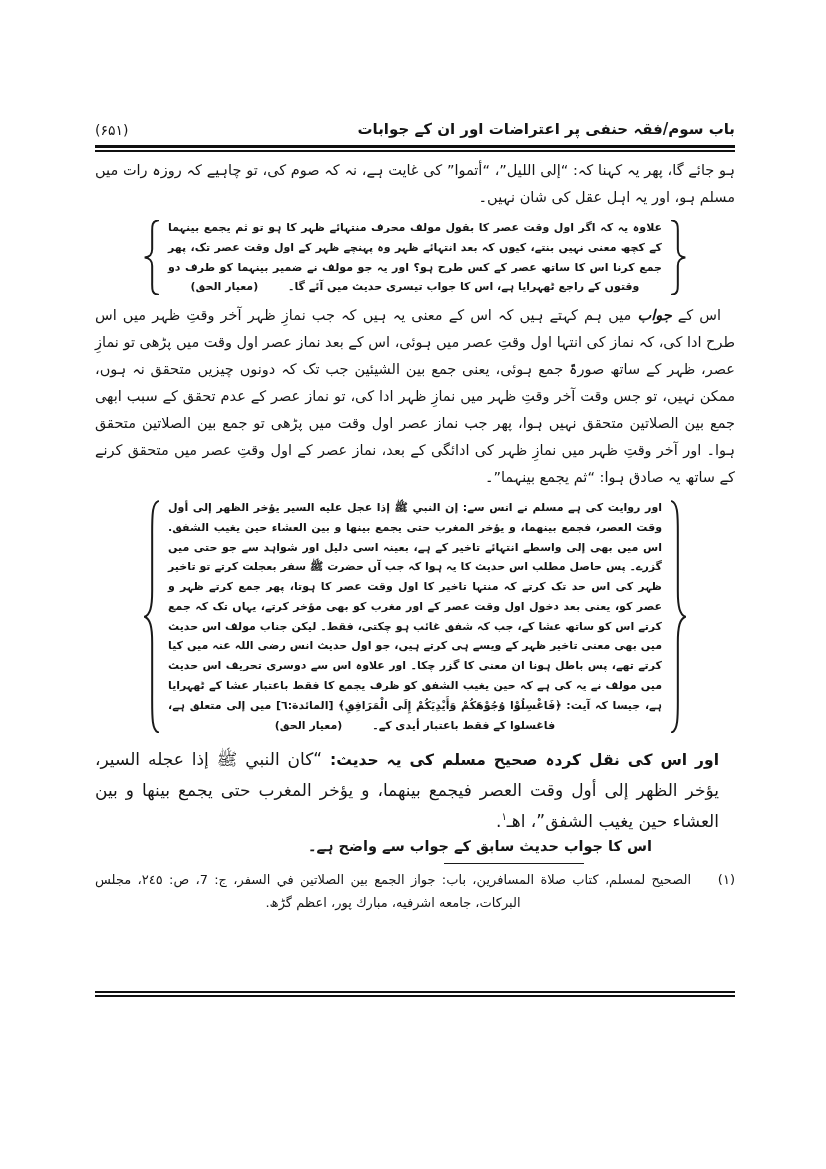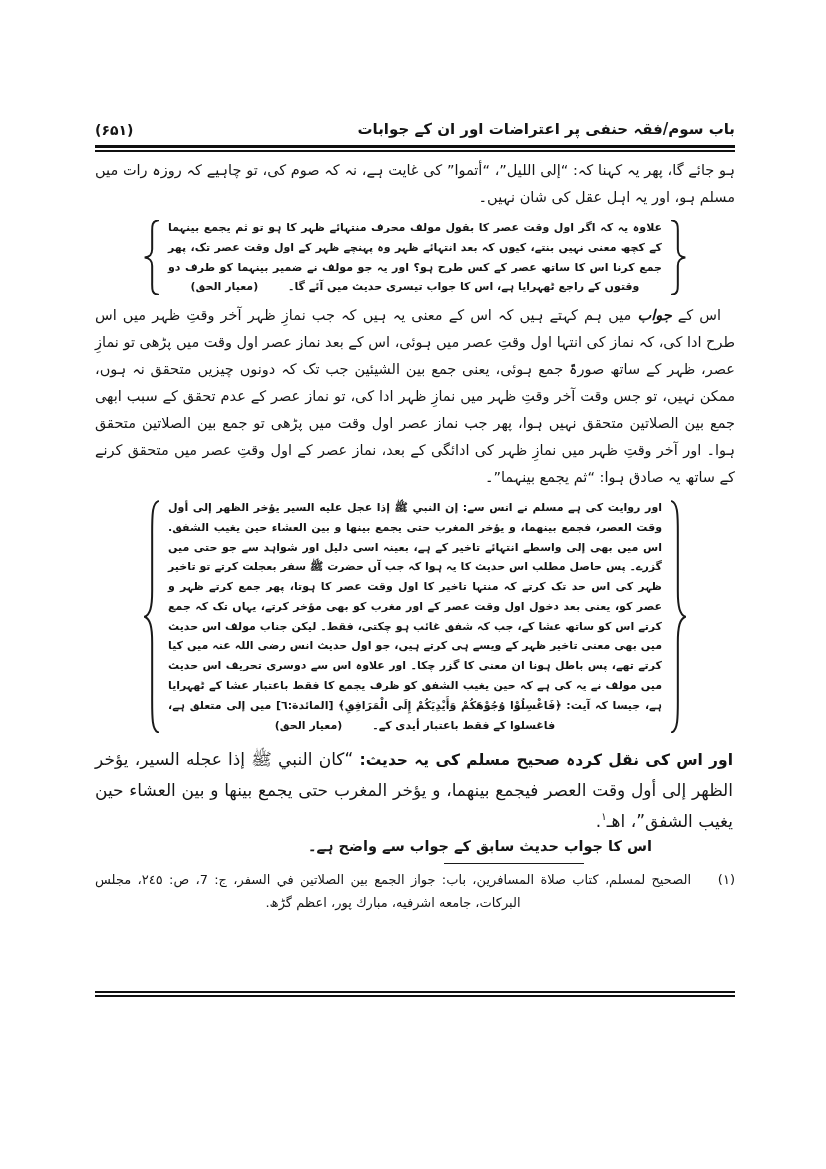--- a/index.html
+++ b/index.html
@@ -24,21 +24,21 @@
     justify-content:space-between;
     align-items:flex-end;
     padding-top:120px;
   }
   .header-title{
     font-size:15px;
     font-weight:bold;
   }
   .page-number{
     font-size:14px;
-    font-weight:bold;
+    font-weight:normal;
     direction:ltr;
     text-align:center;
   }
   .rule-double{
     margin-top:7px;
     height:2px;
     border-top:3.5px solid #101010;
     border-bottom:2px solid #101010;
   }
   
@@ -69,21 +69,21 @@
   .brace{
     position:absolute;
     top:2px;
     height:calc(100% - 4px);
     width:15px;
   }
   .brace-left{left:-24px;}
   .brace-right{right:-24px;transform:scaleX(-1);}
   
   .hadith{
-    margin:9px 2px 0 0;
+    margin:9px 16px 0 0;
     font-size:17px;
     line-height:1.82;
     text-align:justify;
   }
   .hadith .urdu-intro{font-weight:bold;font-size:15.5px;}
   .fn-ref{
     font-size:10px;
     vertical-align:super;
     line-height:0;
   }

